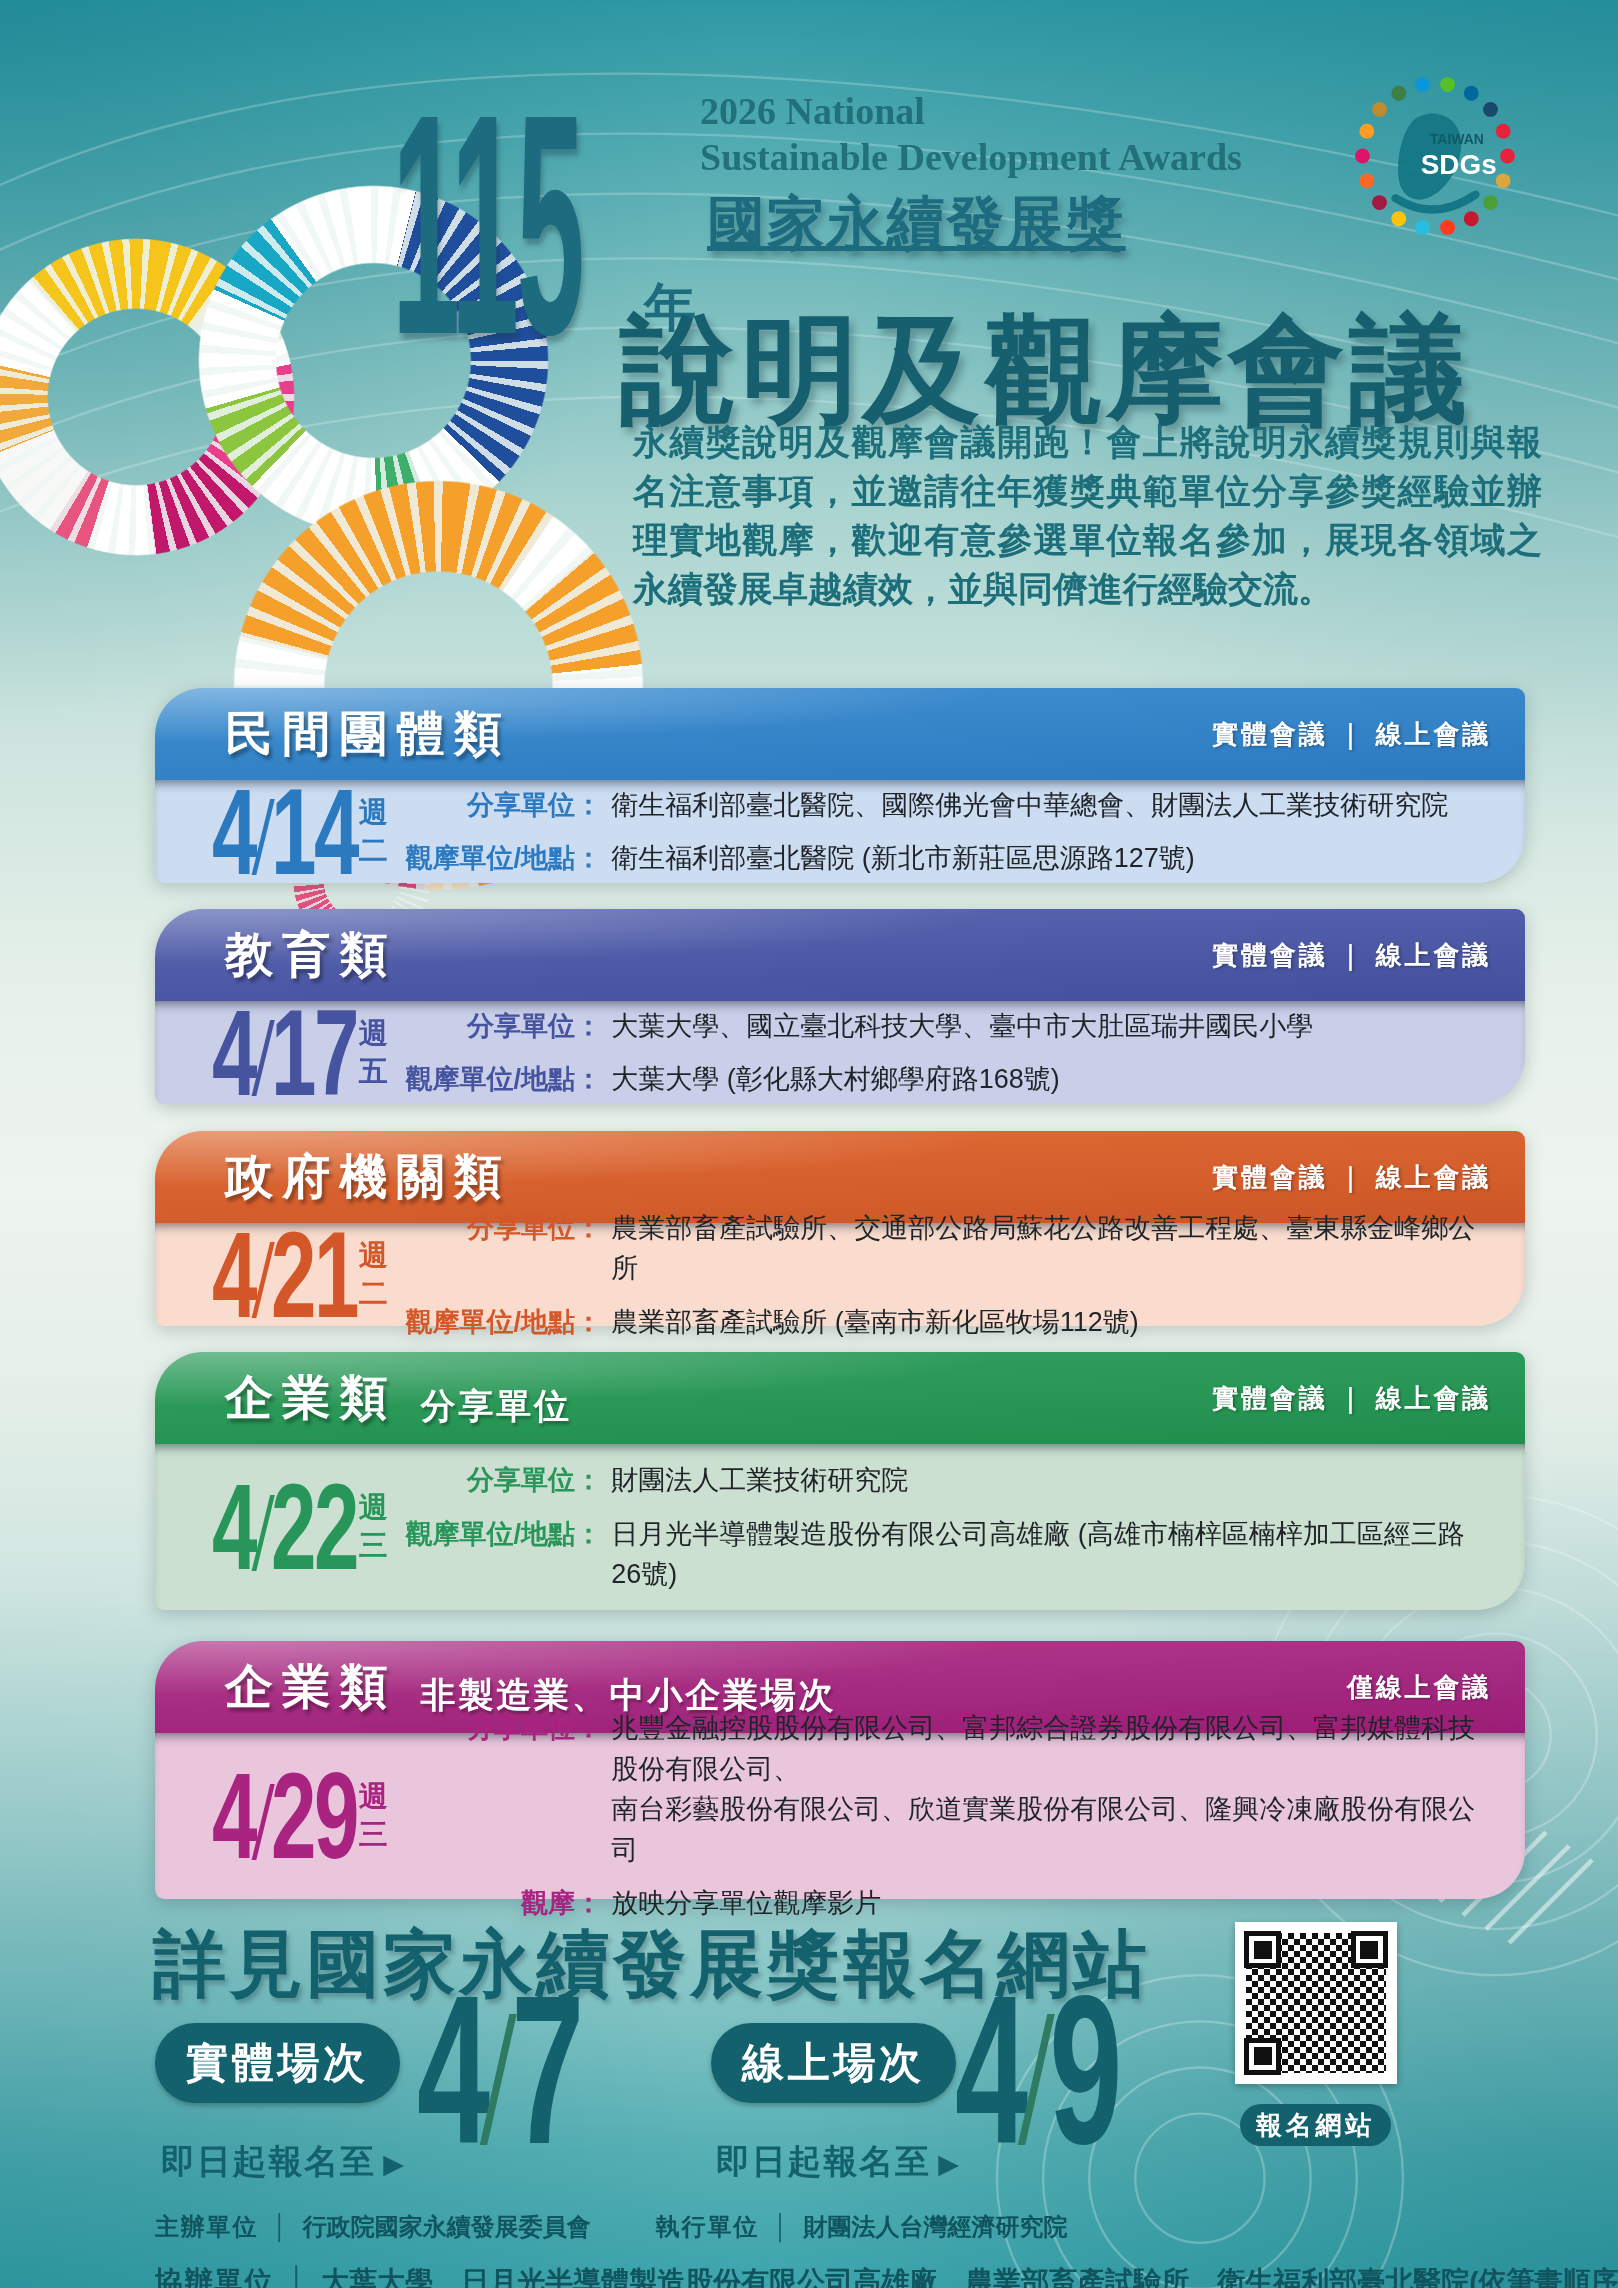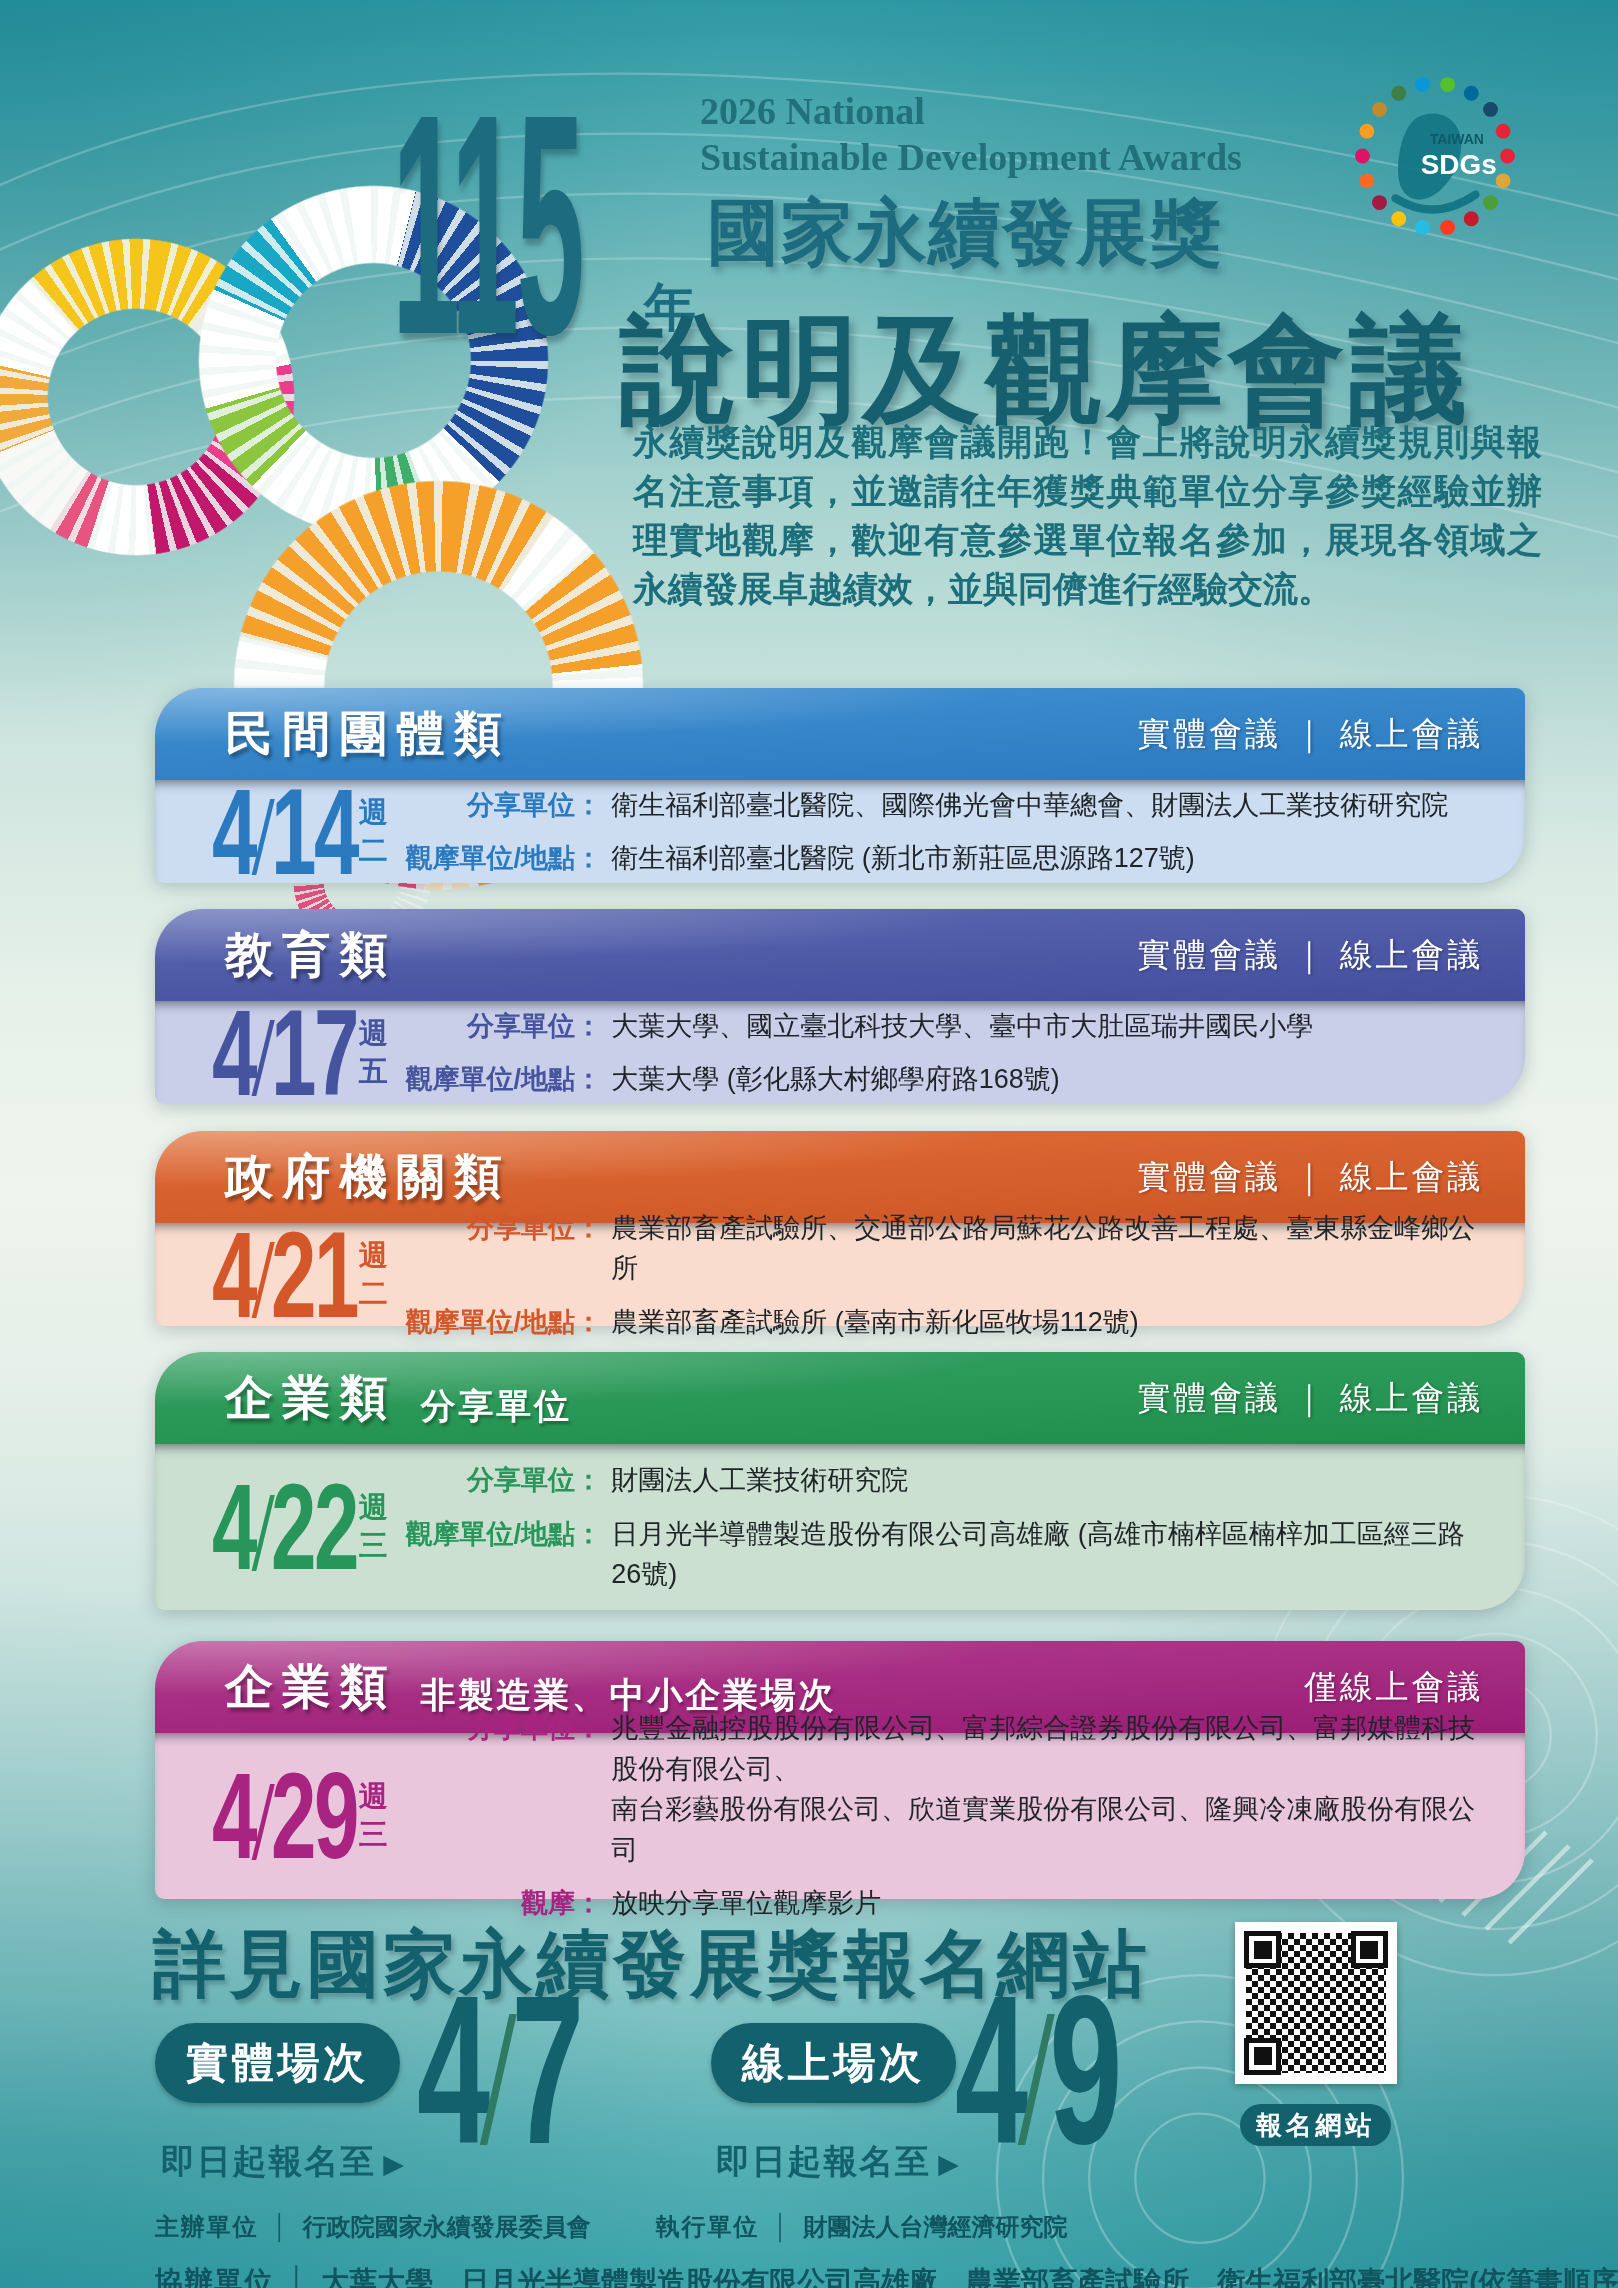--- a/index.html
+++ b/index.html
@@ -31,39 +31,39 @@
   .r4{left:293px;top:812px;width:138px;height:138px;transform:rotate(40deg);
     background:conic-gradient(from 180deg,#e75480 0 60deg,#fff 60deg 90deg,#f2a93b 90deg 120deg,transparent 120deg 360deg);}
   
   .n115{position:absolute;left:392px;top:92px;font-size:314px;line-height:.85;
     font-weight:800;color:#1d6b7e;letter-spacing:-.02em;
     transform:scaleX(.39);transform-origin:left top;
     text-shadow:5.5px 6.5px 8.3px rgba(25,55,65,.35);}
   .nyr{position:absolute;left:644px;top:273px;font-size:52px;font-weight:700;color:#1d6b7e;}
   .eng{position:absolute;left:700px;top:89px;font-family:"Liberation Serif","DejaVu Serif",serif;
     font-size:38px;line-height:1.2;font-weight:700;color:#21707a;}
-  .title-zh{position:absolute;left:707px;top:185px;font-size:72px;font-weight:800;
-    color:#1d6b7e;letter-spacing:1.8px;text-shadow:3.7px 4.6px 6.5px rgba(25,55,65,.3);}
+  .title-zh{position:absolute;left:707px;top:185px;font-size:58px;font-weight:800;
+    color:#1d6b7e;letter-spacing:1.8px;text-shadow:3.7px 4.6px 6.5px rgba(25,55,65,.3);text-decoration:underline;}
   .subtitle-zh{position:absolute;left:620px;top:292px;font-size:117px;font-weight:800;
     color:#165f6e;letter-spacing:4.6px;text-shadow:4.6px 5.5px 7.4px rgba(25,55,65,.32);}
   .intro{position:absolute;left:633px;top:417px;width:909px;font-size:35px;line-height:1.4;
     font-weight:700;color:#1b6e7a;text-align:justify;}
   
   .sdgs{position:absolute;left:1349px;top:70px;width:172px;height:172px;}
   
   .card{position:absolute;left:155px;width:1370px;filter:drop-shadow(0 4.6px 8.3px rgba(20,40,50,.22));}
   .card-head{position:relative;height:92px;border-radius:48px 9.2px 0 0;}
   .card-body{position:relative;border-radius:0 0 48px 9.2px;
     box-shadow:inset 0 9.2px 11px -6.5px rgba(15,30,40,.55);}
   .cat{position:absolute;left:70px;top:50%;transform:translateY(-50%);
     display:flex;align-items:flex-end;color:#fff;}
   .cat-main{font-size:48px;font-weight:800;letter-spacing:9.2px;text-shadow:2.8px 3.7px 3.7px rgba(0,0,0,.35);}
   .cat-sub{font-size:35px;font-weight:700;margin-left:24px;letter-spacing:2.8px;text-shadow:1.8px 2.8px 2.8px rgba(0,0,0,.3);}
-  .meet{position:absolute;right:42px;top:50%;transform:translateY(-50%);
-    color:#fff;font-size:33px;font-weight:400;letter-spacing:2.8px;text-shadow:1.8px 1.8px 2.8px rgba(0,0,0,.3);}
+  .meet{position:absolute;right:34px;top:50%;transform:translateY(-50%);
+    color:#fff;font-size:26px;font-weight:700;letter-spacing:2.8px;text-shadow:1.8px 1.8px 2.8px rgba(0,0,0,.3);}
   .dateblock{position:absolute;left:57px;top:50%;transform:translateY(-50%);
     display:flex;align-items:center;}
   .bignum{font-size:122px;font-weight:800;line-height:1;letter-spacing:-3.7px;
     transform:scaleX(.67);transform-origin:left center;margin-right:-89px;white-space:nowrap;}
   .dslash{display:inline-block;width:.055em;height:.62em;background:currentColor;
     transform:skewX(-20deg);margin:0 .07em;vertical-align:-.01em;}
   .wk{margin-left:16.6px;width:35px;font-size:29px;font-weight:700;line-height:1.3;text-align:center;}
   .rows{position:absolute;left:0;right:33px;top:50%;transform:translateY(-50%);
     display:flex;flex-direction:column;gap:13px;}
   .row{display:flex;align-items:flex-start;}

